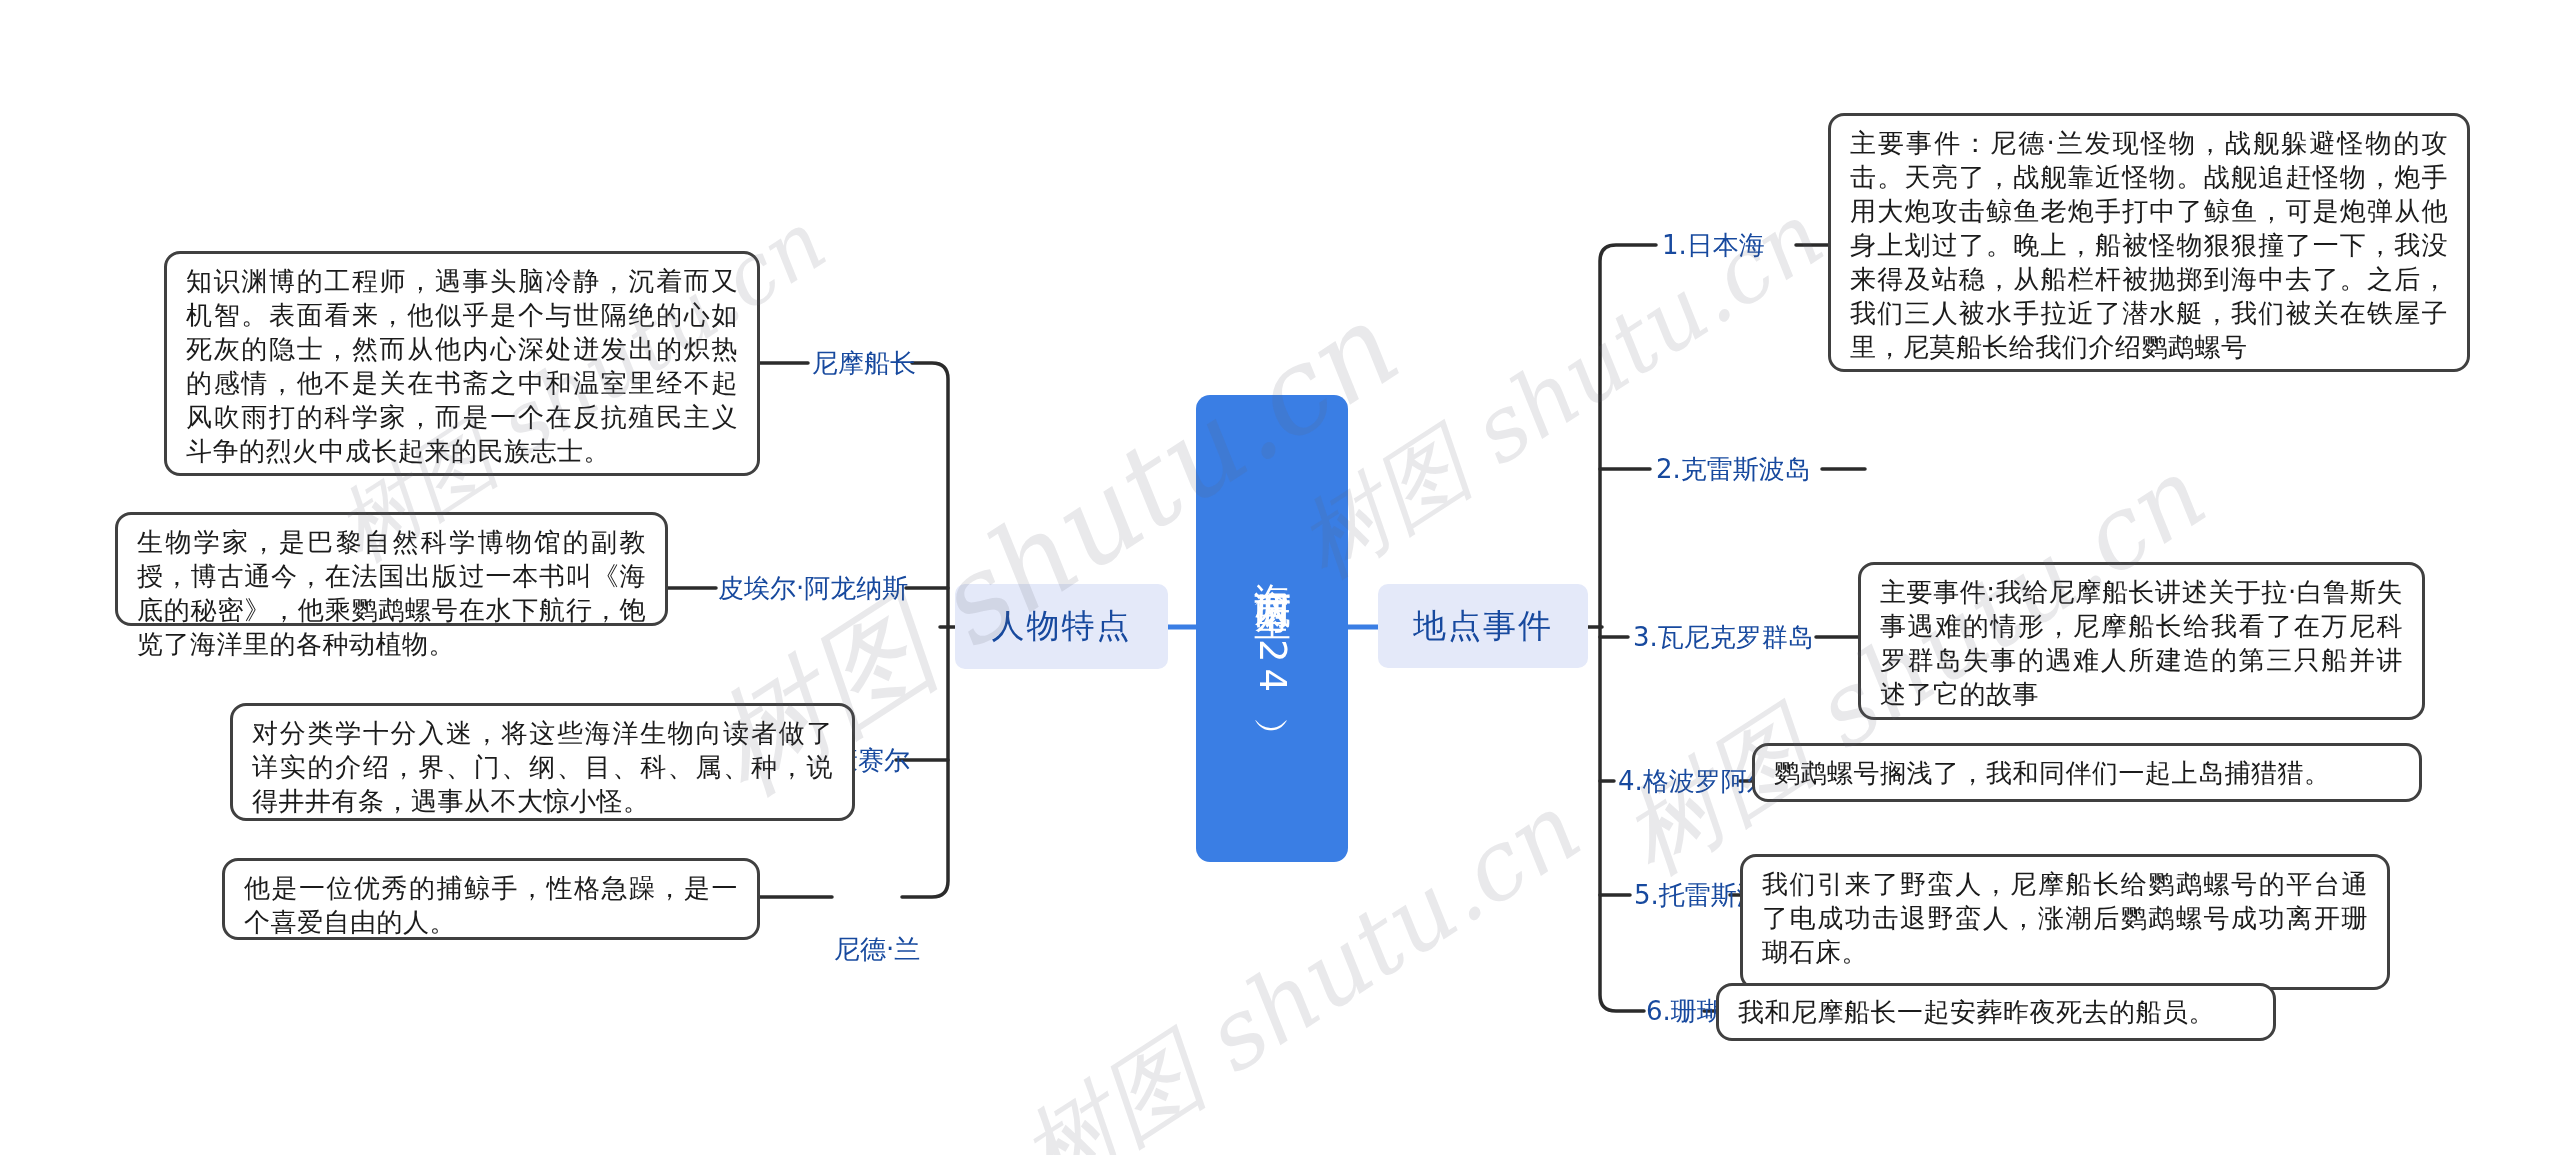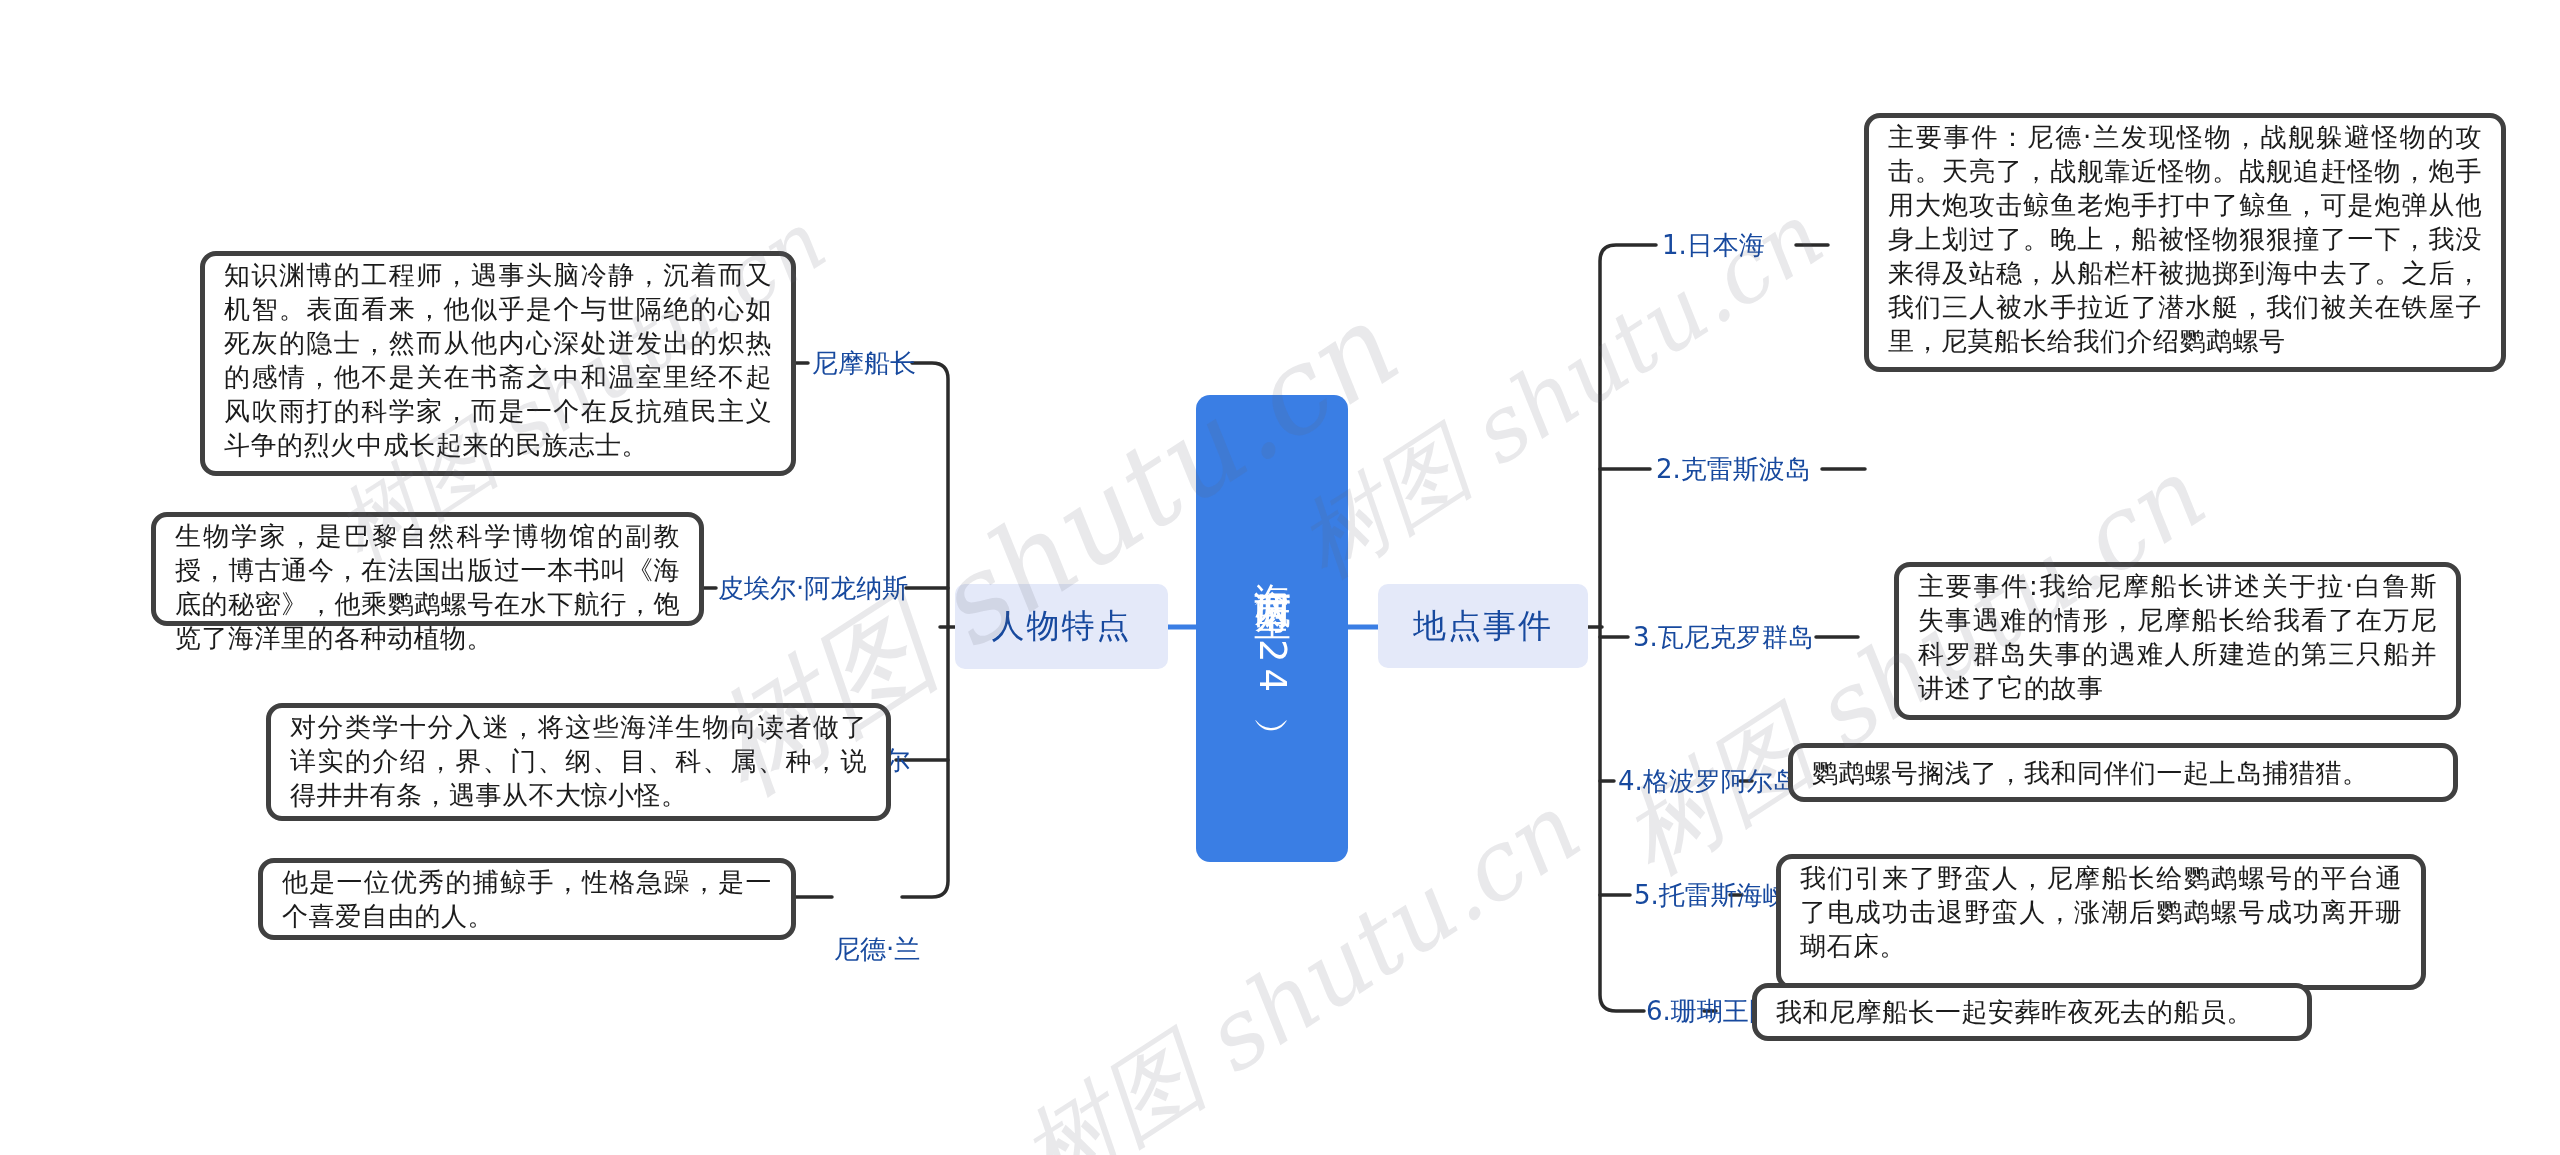--- a/index.html
+++ b/index.html
@@ -4,23 +4,23 @@
 <style>
   html,body{margin:0;padding:0;background:#ffffff;}
   .canvas{
     position:relative;width:2560px;height:1155px;overflow:hidden;
     font-family:"DejaVu Sans","Liberation Sans",sans-serif;
     background:#ffffff;
   }
   .edges{position:absolute;left:0;top:0;width:2560px;height:1155px;pointer-events:none;}
   .desc-box{
     position:absolute;box-sizing:border-box;background:#ffffff;
-    border:5px solid #404040;border-radius:16px;
-    padding:2px 19px;font-size:26px;line-height:34px;color:#1b1b1b;
-    letter-spacing:0.5px;text-align:justify;margin-left:36px;
+    border:3px solid #404040;border-radius:16px;
+    padding:10px 19px;font-size:26px;line-height:34px;color:#1b1b1b;
+    letter-spacing:0.5px;text-align:justify;
   }
   .desc-box.single{display:flex;align-items:center;text-align:left;}
   .name-label{
     position:absolute;white-space:nowrap;color:#17499e;
     font-size:26px;line-height:34px;height:34px;
   }
   .branch-node{
     position:absolute;box-sizing:border-box;background:#e4e9f9;border-radius:10px;
     display:flex;align-items:center;justify-content:center;
     color:#17499e;font-size:33px;letter-spacing:2px;

